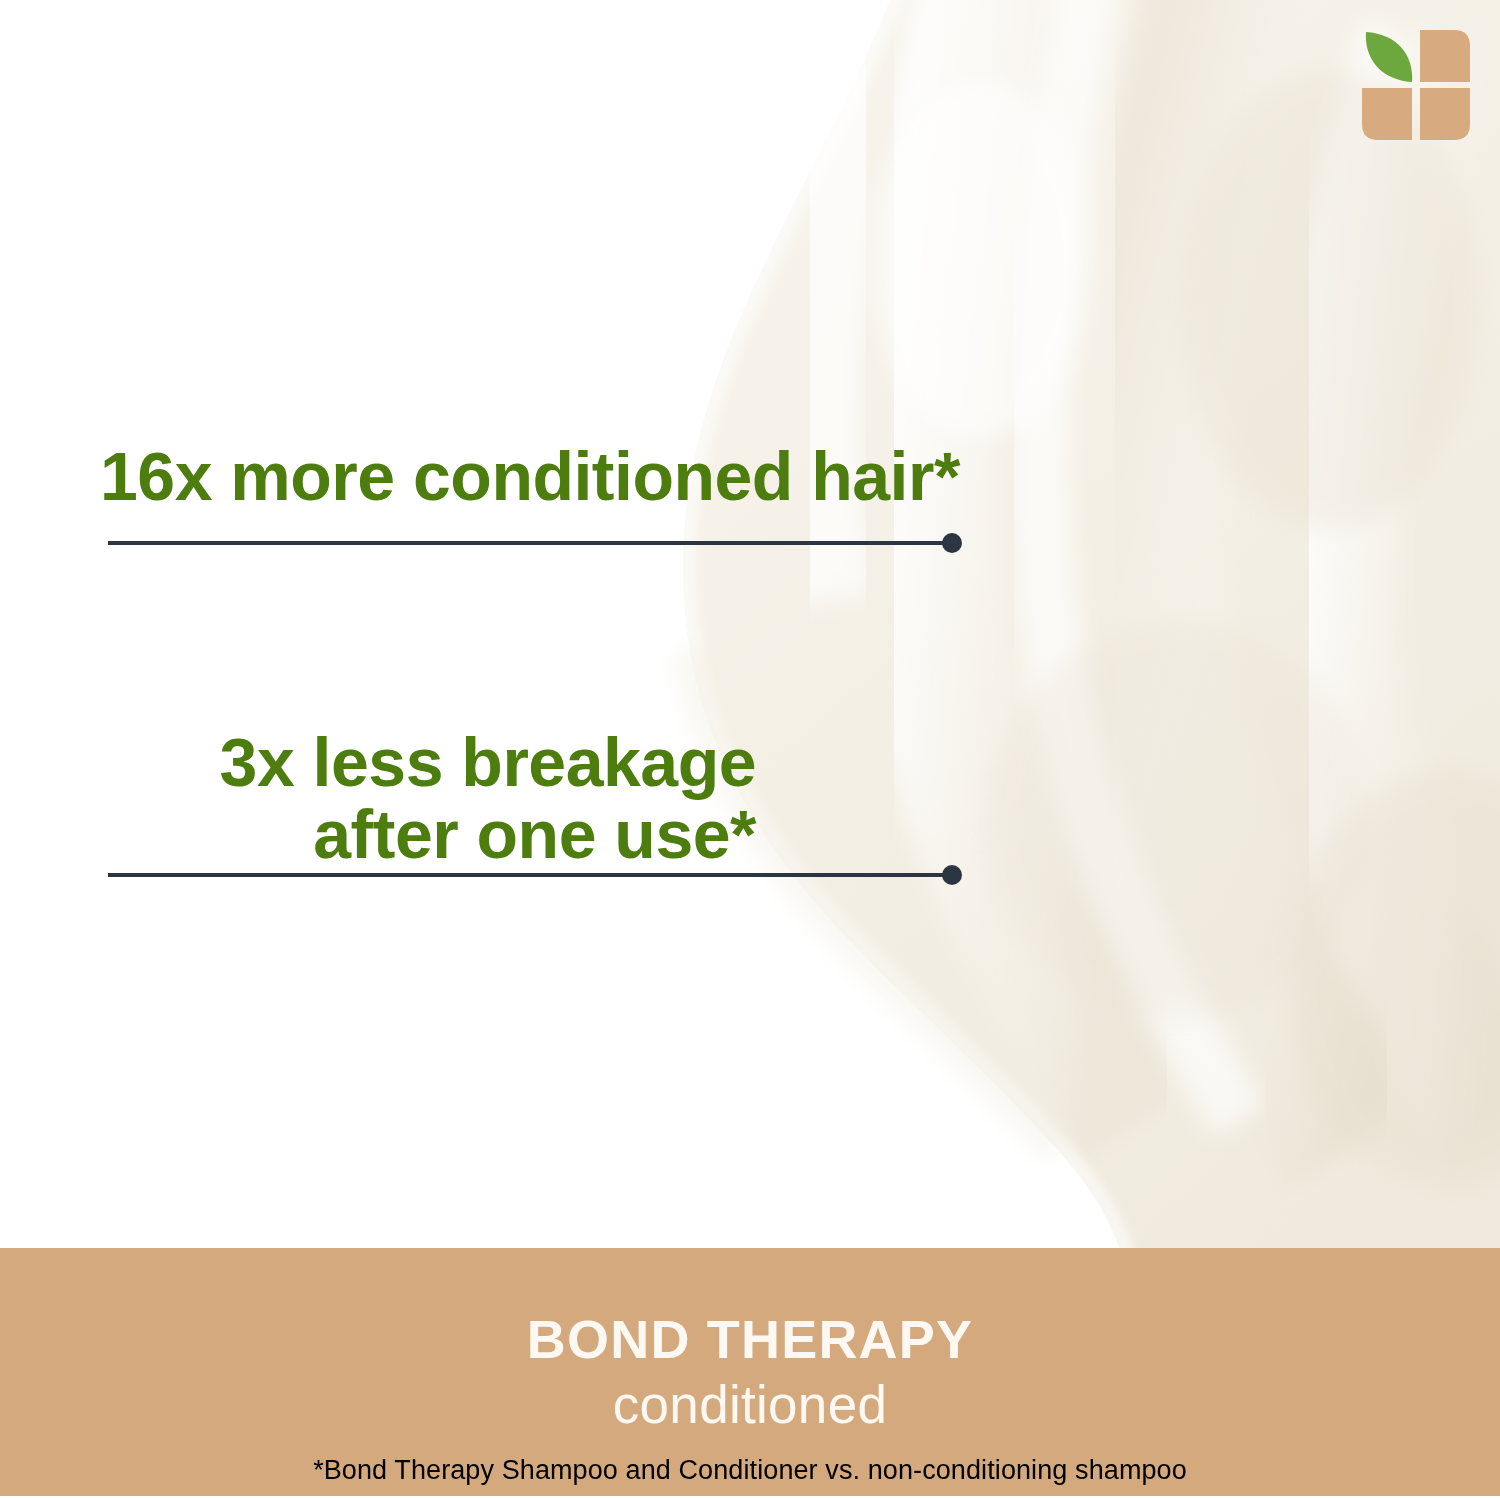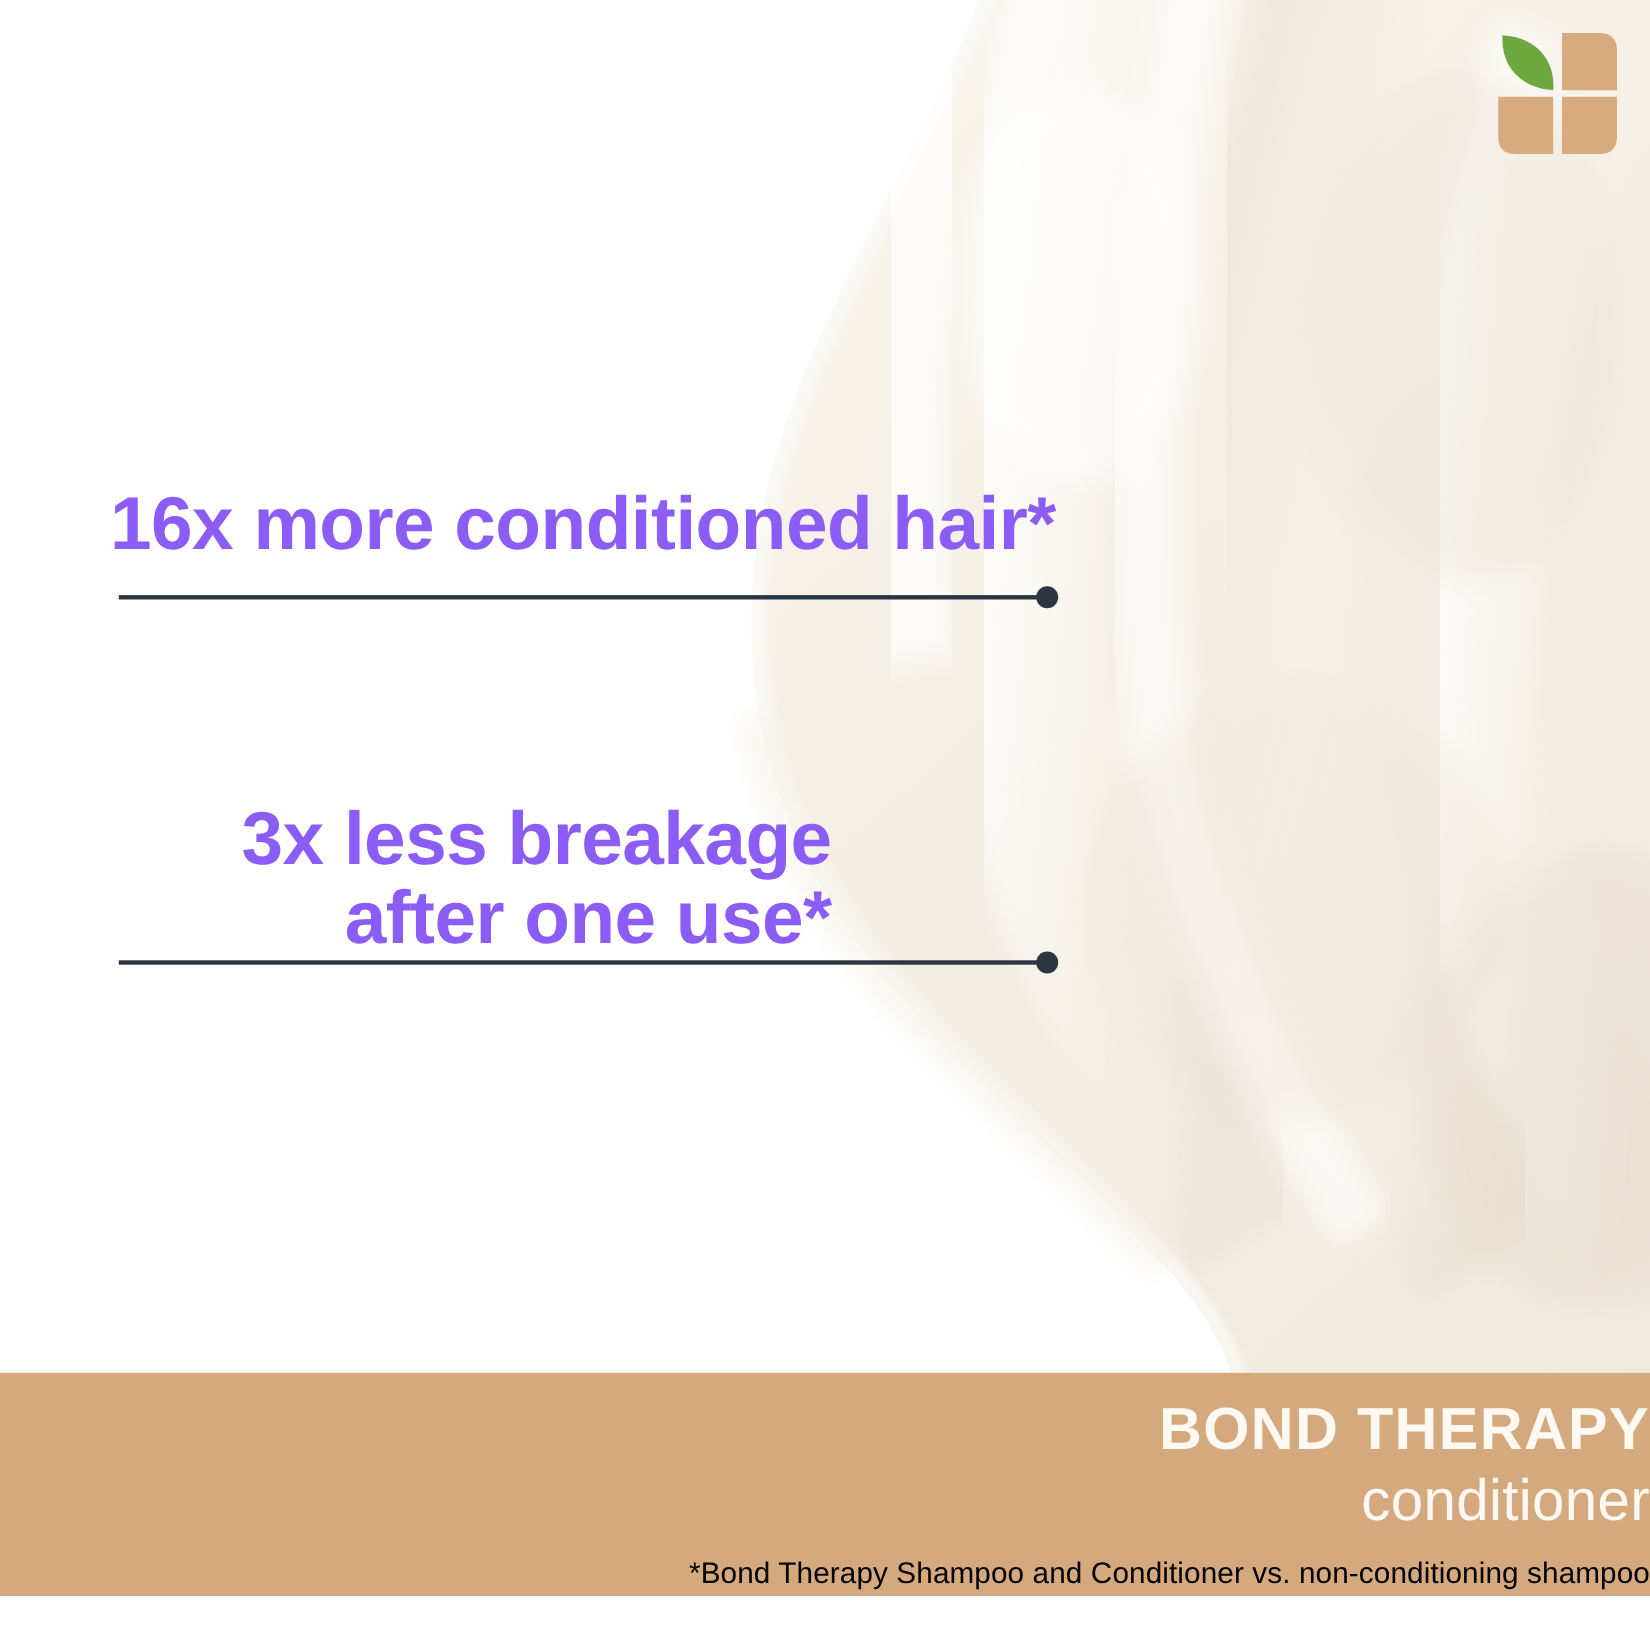--- a/index.html
+++ b/index.html
@@ -45,21 +45,21 @@
     left: 1358px;
     top: 26px;
     width: 116px;
     height: 118px;
   }
   .logo svg { display: block; width: 116px; height: 118px; }
 
   
   .claim {
     position: absolute;
-    color: #8b5cf6;
+    color: #4d7c0f;
   }
   .claim-text {
     font-family: "Liberation Sans", sans-serif;
     font-weight: bold;
     letter-spacing: -0.5px;
     line-height: 1.06;
     white-space: pre-line;
     margin: 0;
   }
 
@@ -112,25 +112,25 @@
   #rule-2 { left: 108px; top: 865px; width: 854px; }
   #rule-2 .bar { width: 844px; }
   #rule-2 .dot { left: 834px; }
 
   
   .footer {
     position: absolute;
     left: 0;
     top: 1248px;
     width: 1500px;
-    height: 203px;
+    height: 248px;
     background: #D5A97E;
-    text-align: right;
+    text-align: center;
     box-sizing: border-box;
-    padding-top: 24px;
+    padding-top: 64px;
   }
   .footer-title {
     font-family: "Liberation Sans", sans-serif;
     font-weight: bold;
     font-size: 54px;
     letter-spacing: 1.2px;
     color: #FDF9F2;
     line-height: 1;
     margin: 0;
   }
@@ -250,17 +250,17 @@
     <p class="claim-text">3x less breakage
 after one use*</p>
   </div>
   <div class="rule" id="rule-2">
     <span class="bar"></span>
     <span class="dot"></span>
   </div>
 
   <div class="footer">
     <p class="footer-title">BOND THERAPY</p>
-    <p class="footer-subtitle">conditioner</p>
+    <p class="footer-subtitle">conditioned</p>
     <p class="footer-note">*Bond Therapy Shampoo and Conditioner vs. non-conditioning shampoo</p>
   </div>
 
 </div>
 
 </body></html>

